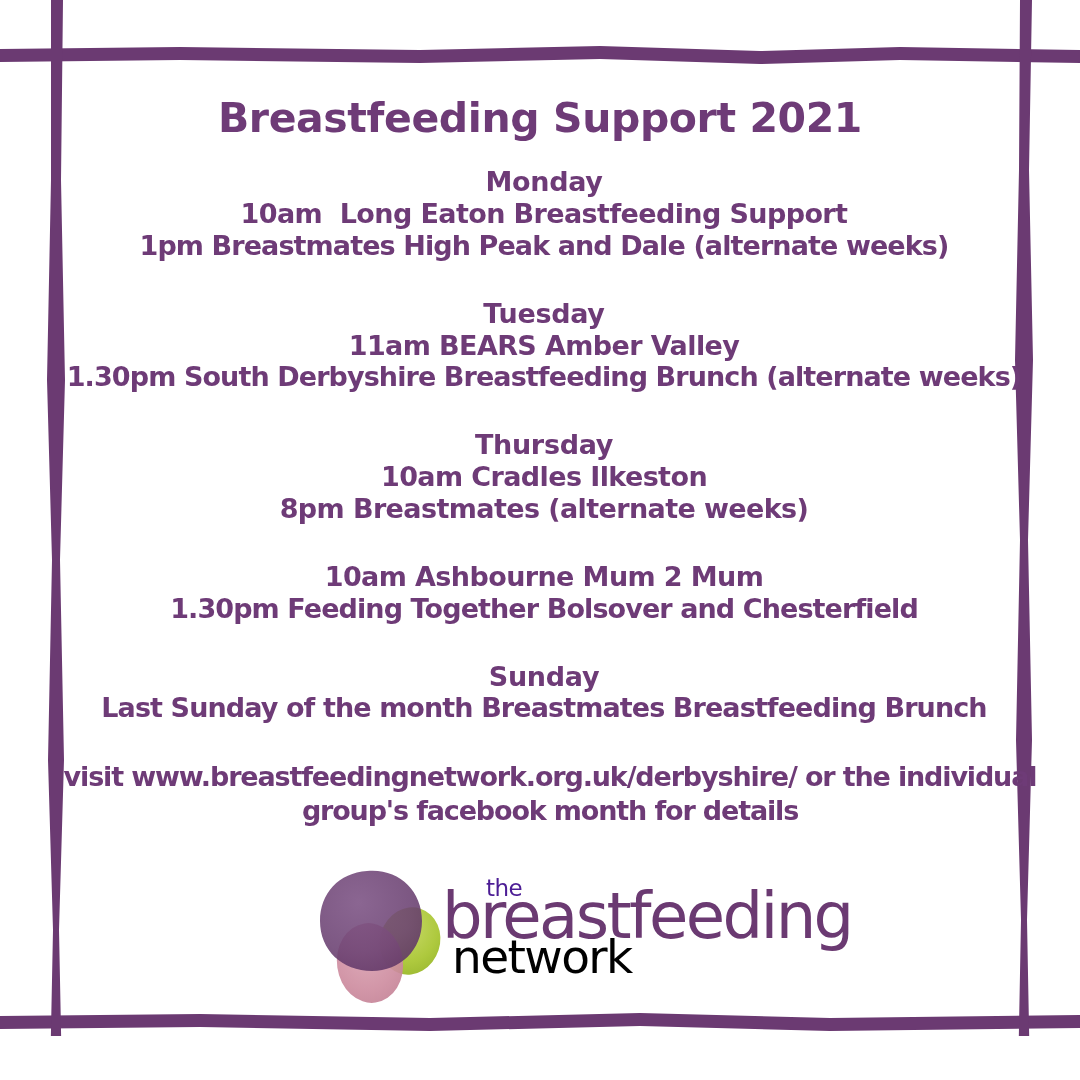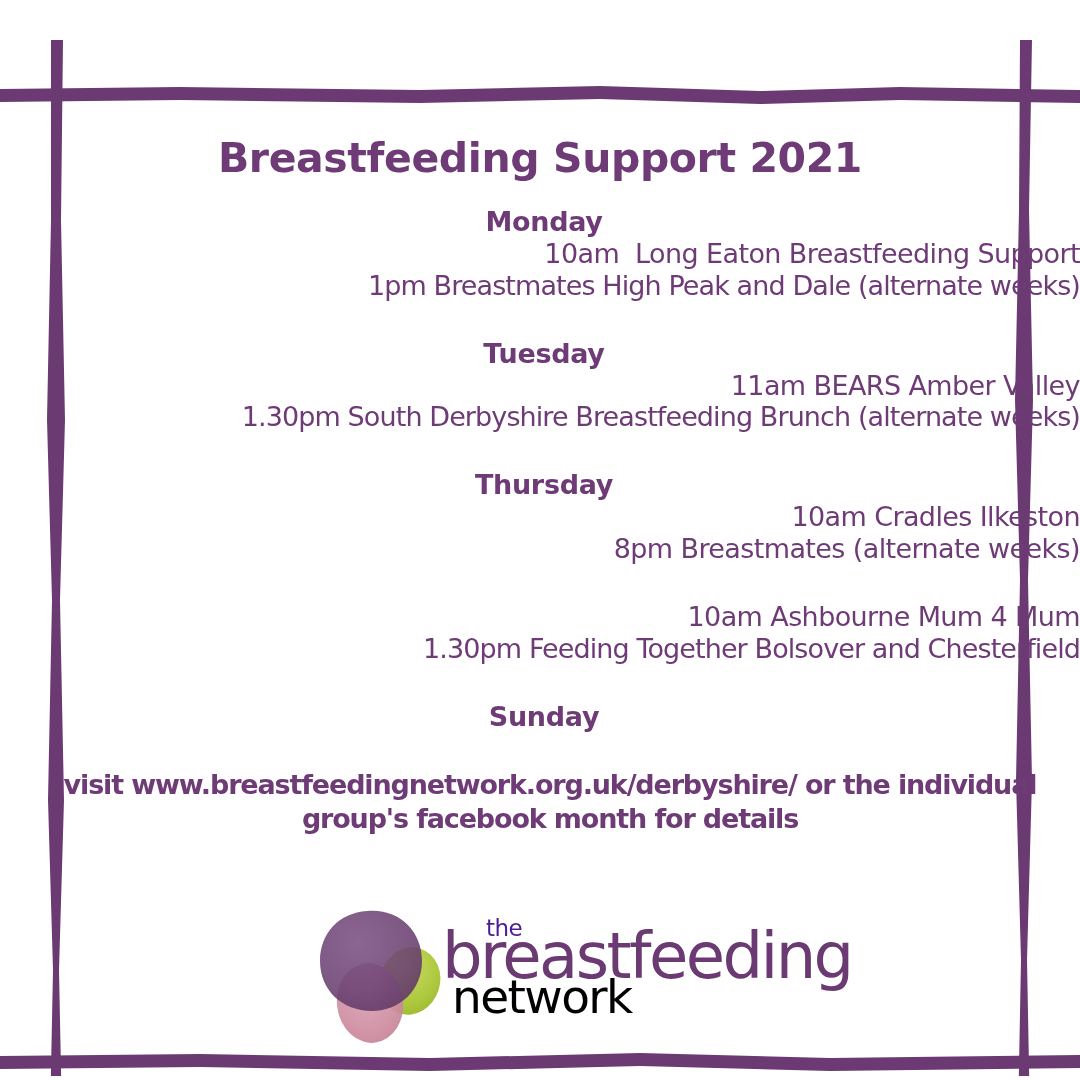--- a/index.html
+++ b/index.html
@@ -7,21 +7,20 @@
     padding: 0;
     background: #ffffff;
   }
   #poster {
     position: relative;
     width: 1080px;
     height: 1036px;
     background: #ffffff;
     overflow: hidden;
     font-family: "DejaVu Sans", "Liberation Sans", sans-serif;
-    margin-top: 40px;
   }
 
   
   .frame-svg {
     position: absolute;
     left: 0; top: 0;
     width: 1080px;
     height: 1080px;
     pointer-events: none;
   }
@@ -60,27 +59,26 @@
   .day-name {
     font-weight: 700;
     font-size: 27px;
     line-height: 1.18;
     color: #6E3B77;
     letter-spacing: -0.3px;
     white-space: pre;
   }
 
   .day-line {
-    font-weight: 400;
+    font-weight: 700;
     font-size: 27px;
     line-height: 1.18;
     color: #6E3B77;
     letter-spacing: -0.6px;
     white-space: pre;
-    text-align: right;
   }
 
   
   .day-line.wide {
     letter-spacing: -0.9px;
   }
 
   .visit-block {
     margin-top: 4px;
     padding-left: 20px;
@@ -182,26 +180,27 @@
         <div class="day-line wide">1.30pm South Derbyshire Breastfeeding Brunch (alternate weeks)</div>
       </div>
 
       <div class="day-block">
         <div class="day-name">Thursday</div>
         <div class="day-line">10am Cradles Ilkeston</div>
         <div class="day-line">8pm Breastmates (alternate weeks)</div>
       </div>
 
       <div class="day-block">
-        <div class="day-line">10am Ashbourne Mum 4 Mum</div>
+        <div class="day-line">10am Ashbourne Mum 2 Mum</div>
         <div class="day-line wide">1.30pm Feeding Together Bolsover and Chesterfield</div>
       </div>
 
       <div class="day-block">
         <div class="day-name">Sunday</div>
+        <div class="day-line wide">Last Sunday of the month Breastmates Breastfeeding Brunch</div>
       </div>
 
     </div>
 
     <div class="visit-block">
       <div class="visit-line">visit www.breastfeedingnetwork.org.uk/derbyshire/ or the individual</div>
       <div class="visit-line">group's facebook month for details</div>
     </div>
 
   </div>

